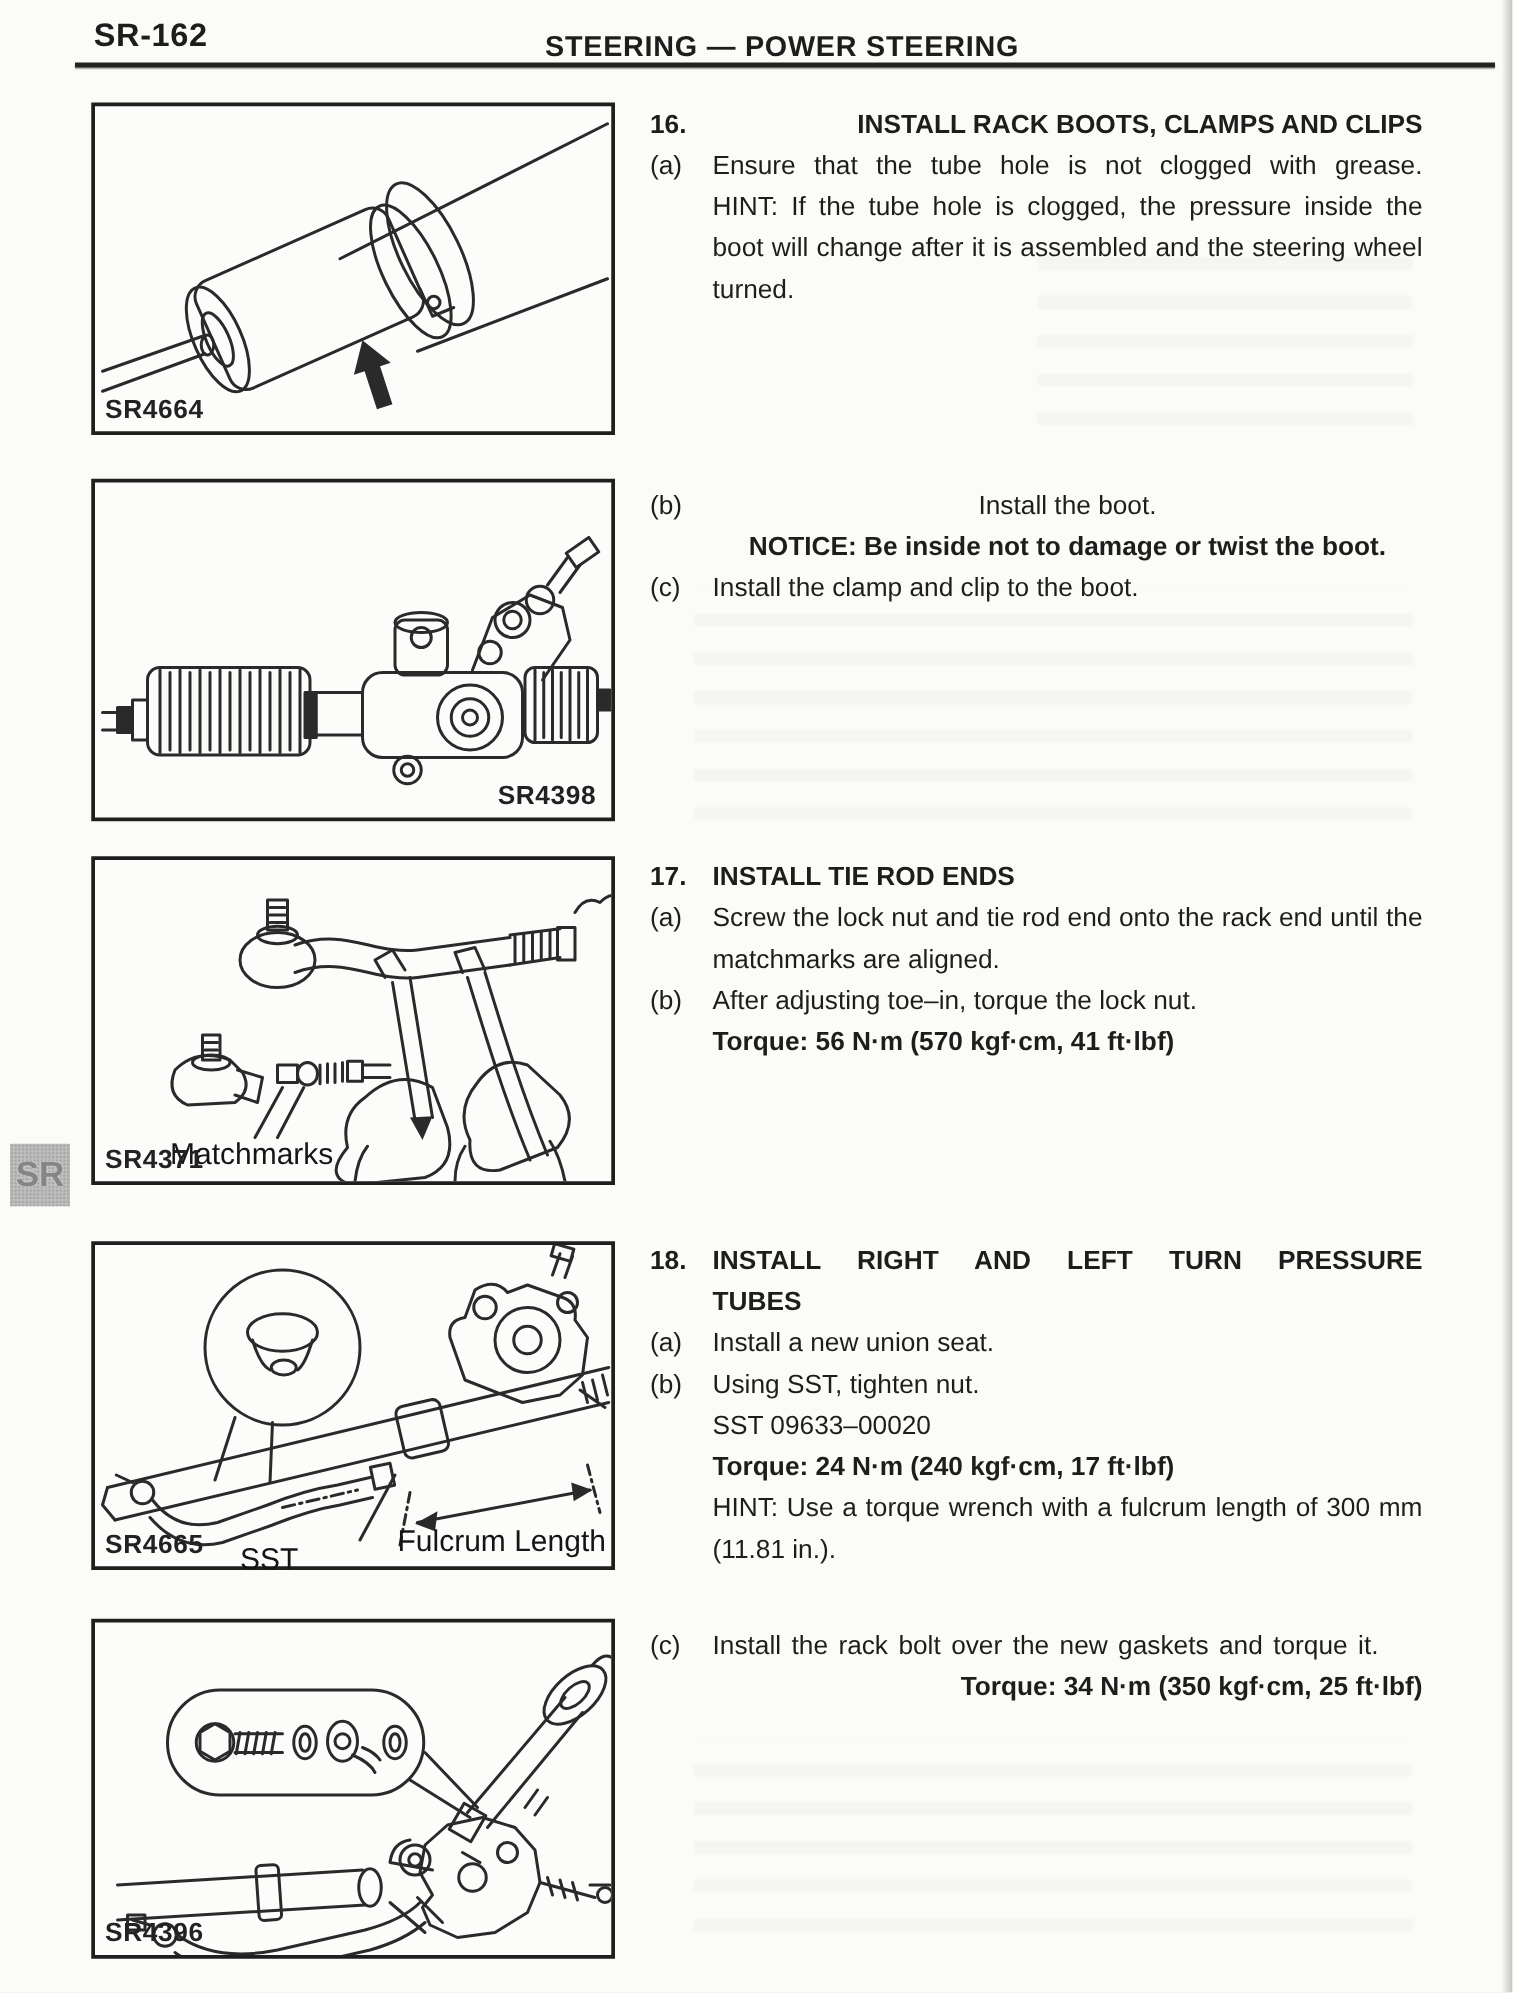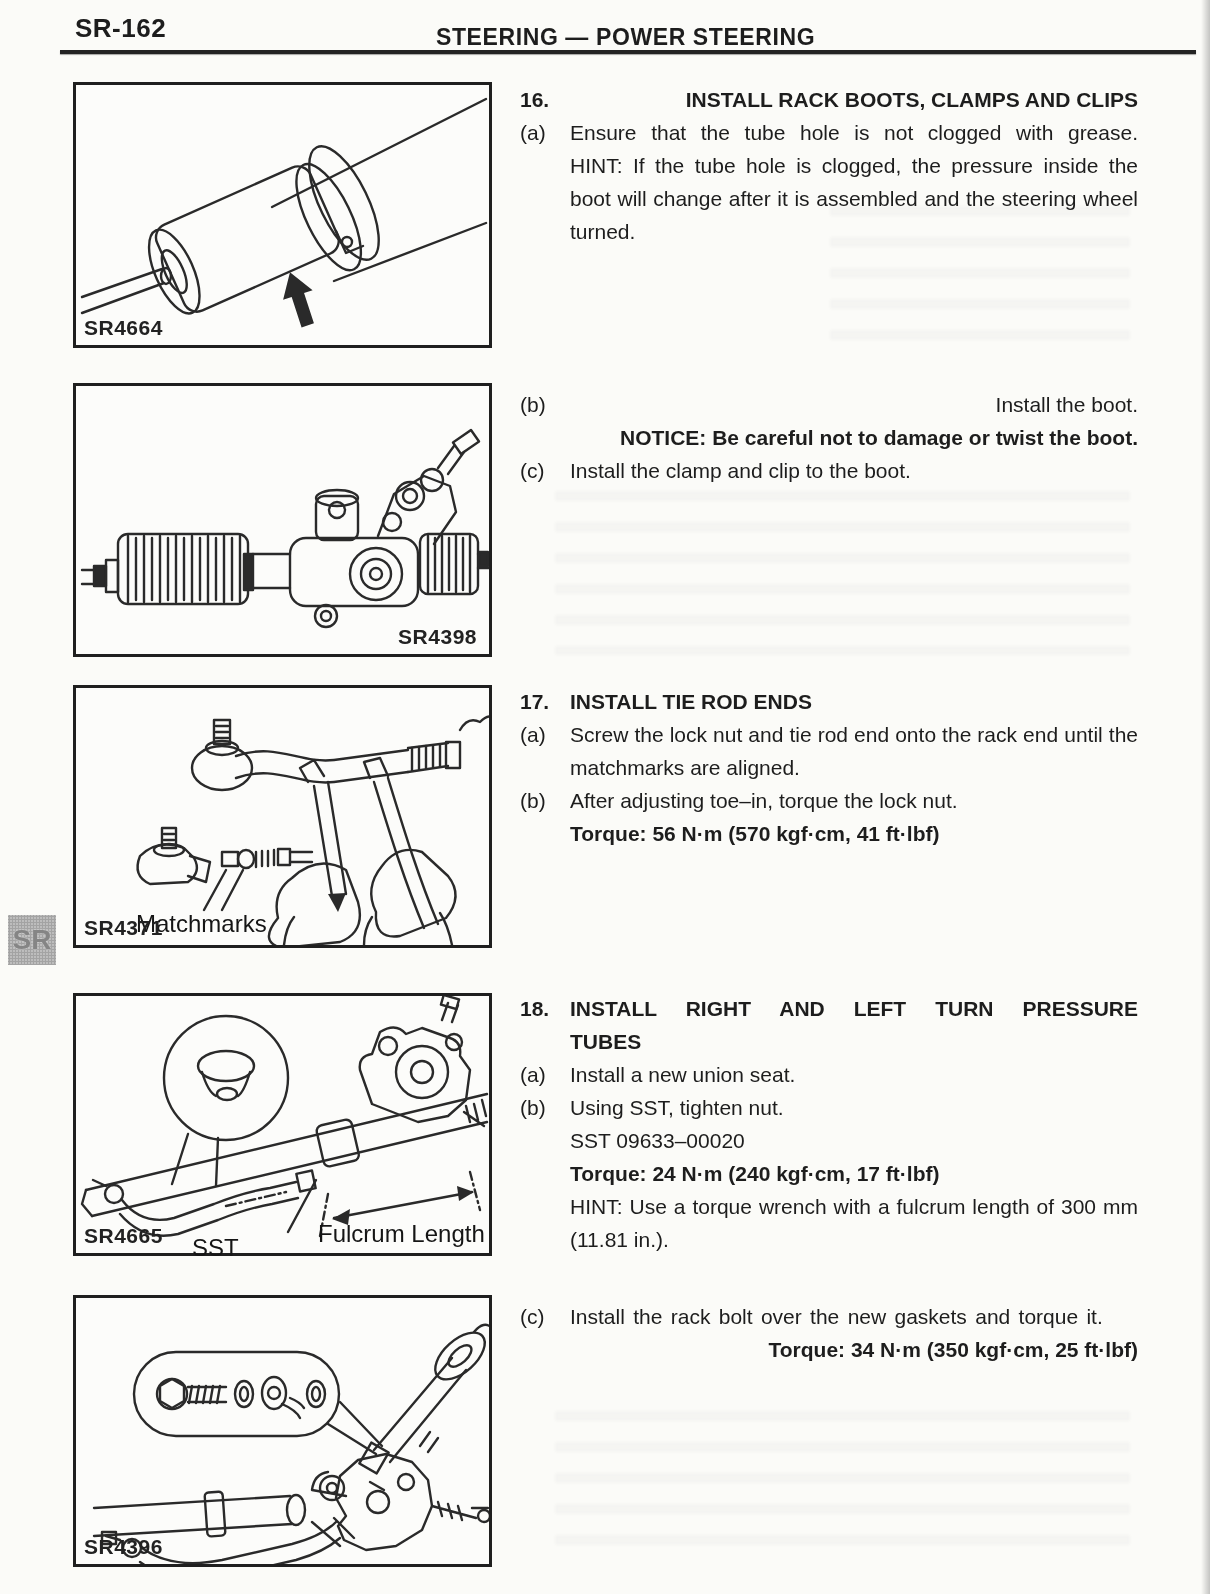--- a/index.html
+++ b/index.html
@@ -262,23 +262,23 @@
       <span class="body">
         <span style="display:block" class="stretch">Ensure that the tube hole is not clogged with grease.</span>
         <span style="display:block">HINT: If the tube hole is clogged, the pressure inside the boot will change after it is assembled and the steering wheel turned.</span>
       </span>
     </div>
   </div>
 
   <div class="step" style="top:388px;">
     <div class="row">
       <span class="lbl">(b)</span>
-      <span class="body" style="text-align:right">
+      <span class="body" style="text-align:center">
         <span style="display:block">Install the boot.</span>
-        <span style="display:block" class="bold nowrap">NOTICE: Be careful not to damage or twist the boot.</span>
+        <span style="display:block" class="bold nowrap">NOTICE: Be inside not to damage or twist the boot.</span>
       </span>
     </div>
     <div class="row">
       <span class="lbl">(c)</span>
       <span class="body" style="text-align:left">Install the clamp and clip to the boot.</span>
     </div>
   </div>
 
   <div class="step" style="top:685px;">
     <div class="row title-row">

